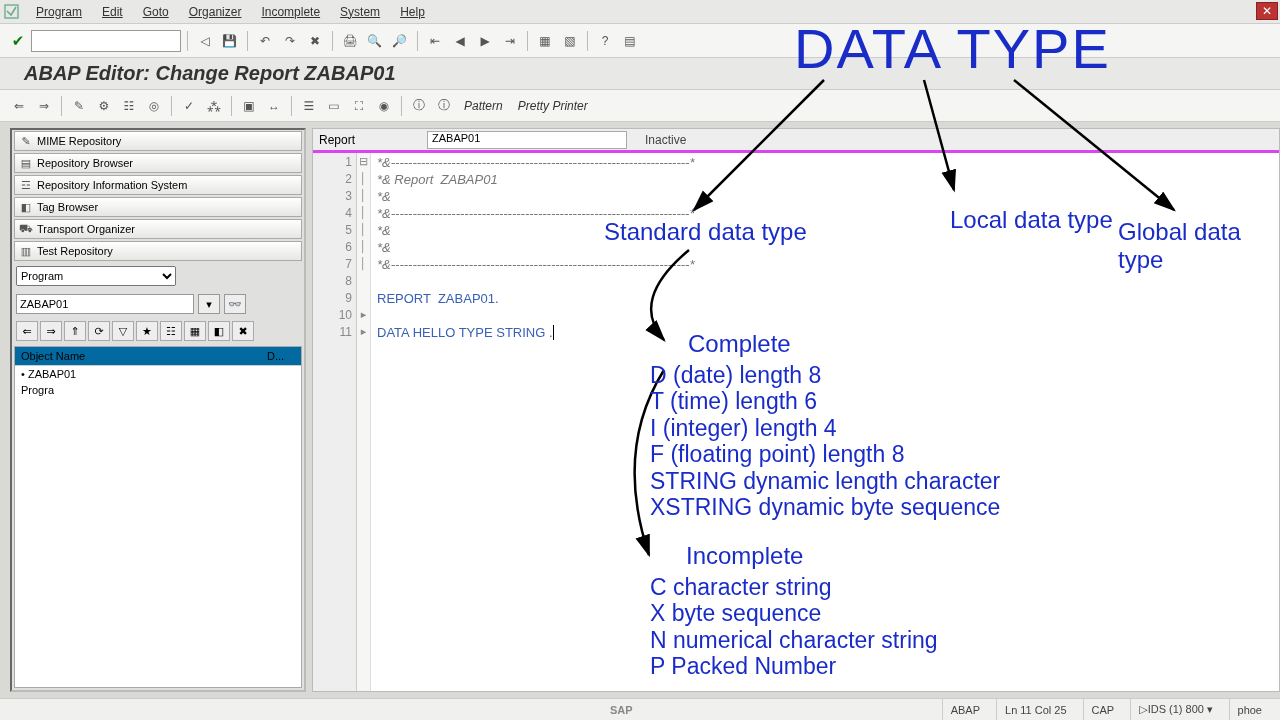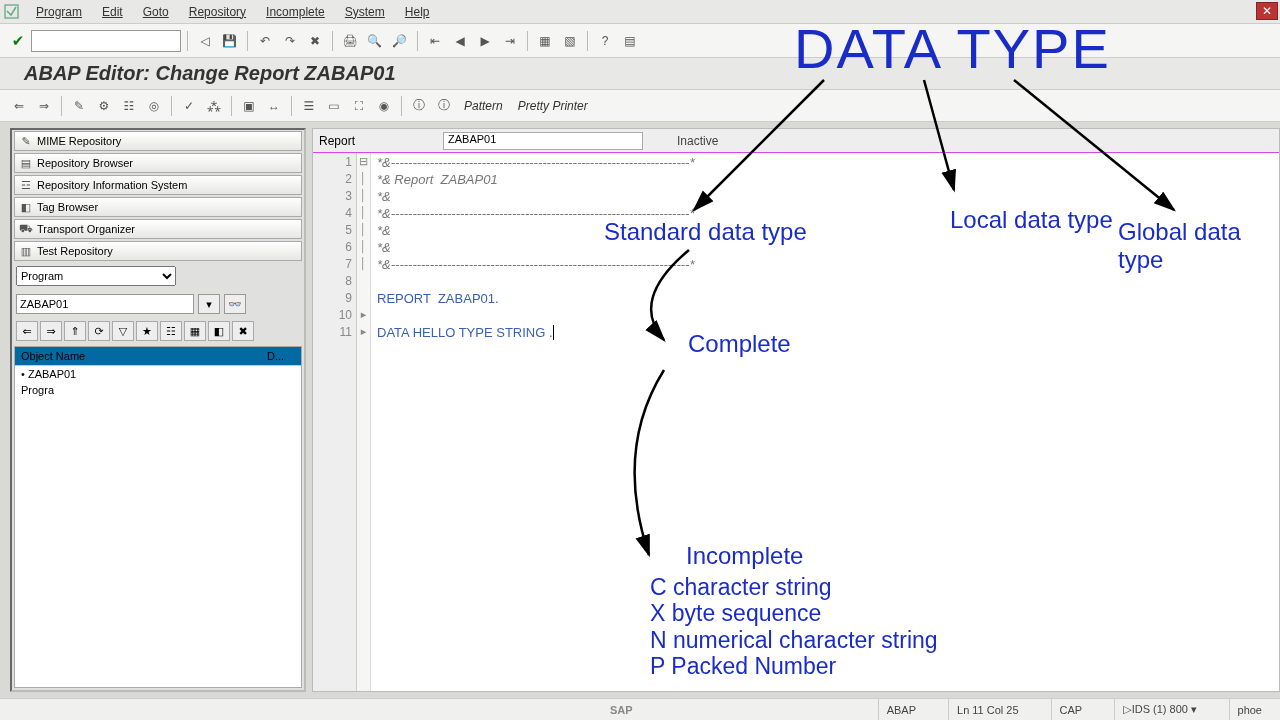--- a/index.html
+++ b/index.html
@@ -35,21 +35,21 @@
 .navrow .smbtn { width: 22px; height: 20px; border: 1px solid #999; background: #eee; display:flex; align-items:center; justify-content:center; font-size: 11px;}
 .mini-toolbar { display:flex; gap:2px; padding: 3px 4px; flex-wrap: wrap;}
 .mini-toolbar .mt { width: 22px; height: 20px; border: 1px solid #aaa; background:#eee; display:flex; align-items:center; justify-content:center; font-size:11px;}
 .objtable { flex: 1; margin: 2px; border: 1px solid #aaa; background: #fff; font-size: 11px;}
 .objtable .hdr { display:flex; background:#0369a1; border-bottom: 1px solid #ccc; font-size: 11px;}
 .objtable .hdr div { padding: 3px 6px; }
 .objtable .row { display:flex;flex-direction:column; }
 .objtable .row div { padding: 2px 6px; }
 
 .editorarea { flex: 1; margin: 6px 0 6px 6px; background: #fdfdfc; border: 1px solid #bbb; display: flex; flex-direction: column; position: relative;}
-.editorhdr { height: 24px; display:flex; align-items:center; font-size: 12px; padding: 0 6px; gap: 24px; border-bottom: 1px solid #d946ef; background:#eee;}
+.editorhdr { height: 24px; display:flex; align-items:center; font-size: 12px; padding: 0 6px; gap: 8px; border-bottom: 3px solid #d946ef; background:#eee;}
 .editorhdr .lbl { width: 100px;}
 .editorhdr .fld { width: 200px; height: 18px; border: 1px solid #aaa; background: #fff; padding: 0 4px; font-size: 11px;}
 .editorhdr .status { color: #444; margin-left: 10px;}
 
 .codepane { flex: 1; display: flex; font-family: 'Courier New', monospace; font-size: 13px; background:#fff; position: relative;}
 .gutter { width: 44px; background: #eee; border-right: 1px solid #ccc; text-align: right; padding: 2px 4px; color: #888; font-size: 12px;}
 .gutter div { height: 17px; }
 .foldcol { width: 14px; background: #f6f6f4; border-right: 1px solid #ddd; padding: 2px 0; }
 .foldcol div { height: 17px; text-align: center; color: #888; font-size: 11px;}
 .codelines { flex:1; padding: 2px 6px; }
@@ -64,38 +64,38 @@
 .overlay .lbl2 { position:absolute; top: 206px; left: 356px; font-size: 24px; }
 .overlay .lbl3 { position:absolute; top: 218px; left: 524px; font-size: 24px; }
 .overlay .sec1 { position:absolute; top: 330px; left: 94px; font-size: 24px; }
 .overlay .bullets1 { position:absolute; top: 362px; left: 56px; font-size: 23px; line-height: 1.15;}
 .overlay .sec2 { position:absolute; top: 542px; left: 92px; font-size: 24px; }
 .overlay .bullets2 { position:absolute; top: 574px; left: 56px; font-size: 23px; line-height: 1.15;}
 .overlay svg { position:absolute; top:0; left:0; }
 
 .closebox { position: absolute; top: 2px; right: 2px; width: 22px; height: 18px; background: #b33; color: #fff; display:flex; align-items:center; justify-content:center; font-size: 12px; border: 1px solid #822;}
 
-.statusbar { position: absolute; bottom: 0; left: 0; right: 0; height: 22px; background: #f0f0ee; border-top: 1px solid #ccc; display:flex; align-items:center; justify-content:flex-end; font-size: 11px; gap: 24px; padding: 0 10px; color: #444;}
+.statusbar { position: absolute; bottom: 0; left: 0; right: 0; height: 22px; background: #f0f0ee; border-top: 1px solid #ccc; display:flex; align-items:center; justify-content:flex-end; font-size: 11px; gap: 8px; padding: 0 10px; color: #444;}
 .statusbar .saplogo { color: #888; font-weight: bold; margin-right: auto; margin-left: 600px;}
 .statusbar .cell { border-left: 1px solid #ccc; padding: 0 8px; height: 100%; display:flex; align-items:center;}
 </style>
 </head>
 <body>
 
 <div class="menubar">
   <div class="sapicon">
     <svg width="16" height="16">
         <rect x="1" y="1" width="13" height="13" fill="none" stroke="#6a8" stroke-width="1.3"></rect>
         <path d="M3 7 L7 11 L12 3" stroke="#6a8" fill="none" stroke-width="1.5"></path>
       </svg>
   </div>
   <div class="menuitem"><span>Program</span></div>
   <div class="menuitem"><span>Edit</span></div>
   <div class="menuitem"><span>Goto</span></div>
-  <div class="menuitem"><span>Repository</span></div>
+  <div class="menuitem"><span>Organizer</span></div>
   <div class="menuitem"><span>Incomplete</span></div>
   <div class="menuitem"><span>System</span></div>
   <div class="menuitem"><span>Help</span></div>
 </div>
 <div class="closebox">✕</div>
 
 <div class="toolbar1">
   <div class="check">✔</div>
   <div class="combo"></div>
   <div class="sep"></div>
@@ -271,20 +271,28 @@
     <line x1="330" y1="80" x2="360" y2="190" stroke="#000" stroke-width="2.5" marker-end="url(#ah)"></line>
     <line x1="420" y1="80" x2="580" y2="210" stroke="#000" stroke-width="2.5" marker-end="url(#ah)"></line>
     <path d="M95 250 Q35 300 70 340" stroke="#000" stroke-width="2.5" fill="none" marker-end="url(#ah)"></path>
     <path d="M70 370 Q 20 450 55 555" stroke="#000" stroke-width="2.5" fill="none" marker-end="url(#ah)"></path>
   </svg>
   <div class="bigtitle">DATA TYPE</div>
   <div class="lbl1">Standard data type</div>
   <div class="lbl2">Local data type</div>
   <div class="lbl3">Global data type</div>
   <div class="sec1">Complete</div>
+  <div class="bullets1">
+    <div>D (date) length 8</div>
+    <div>T (time) length 6</div>
+    <div>I (integer) length 4</div>
+    <div>F (floating point) length 8</div>
+    <div>STRING dynamic length character</div>
+    <div>XSTRING dynamic byte sequence</div>
+  </div>
   <div class="sec2">Incomplete</div>
   <div class="bullets2">
     <div>C character string</div>
     <div>X byte sequence</div>
     <div>N numerical character string</div>
     <div>P Packed Number</div>
   </div>
 </div>
 
 <div class="statusbar">

